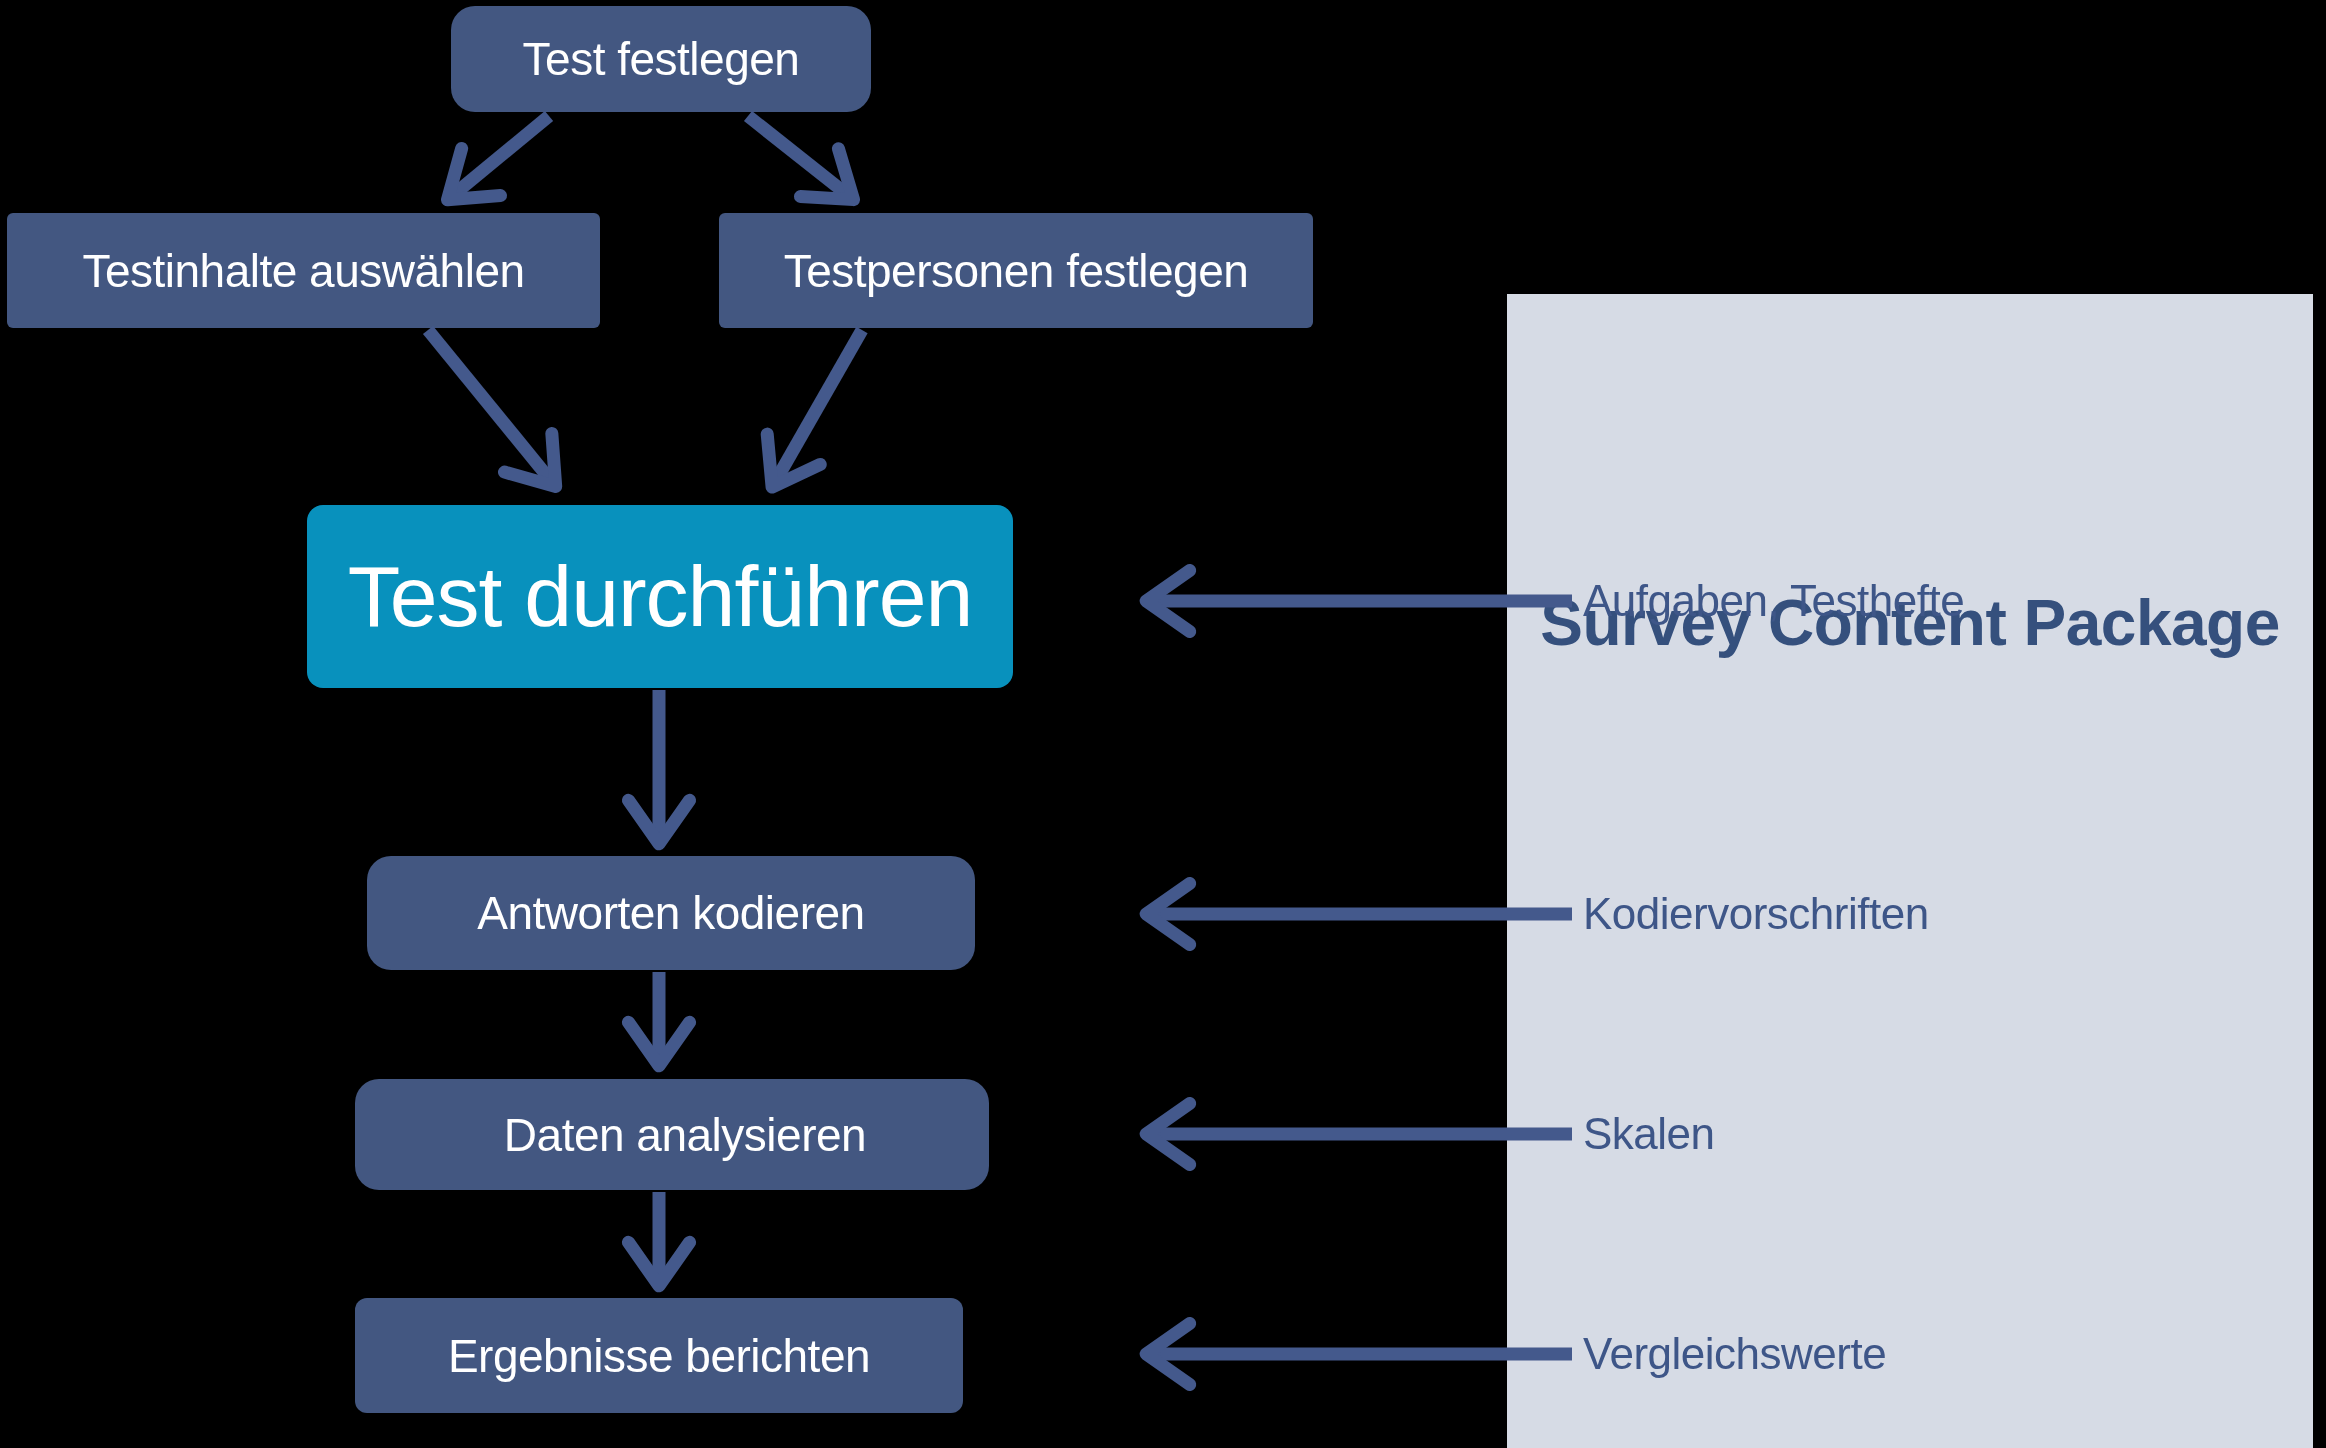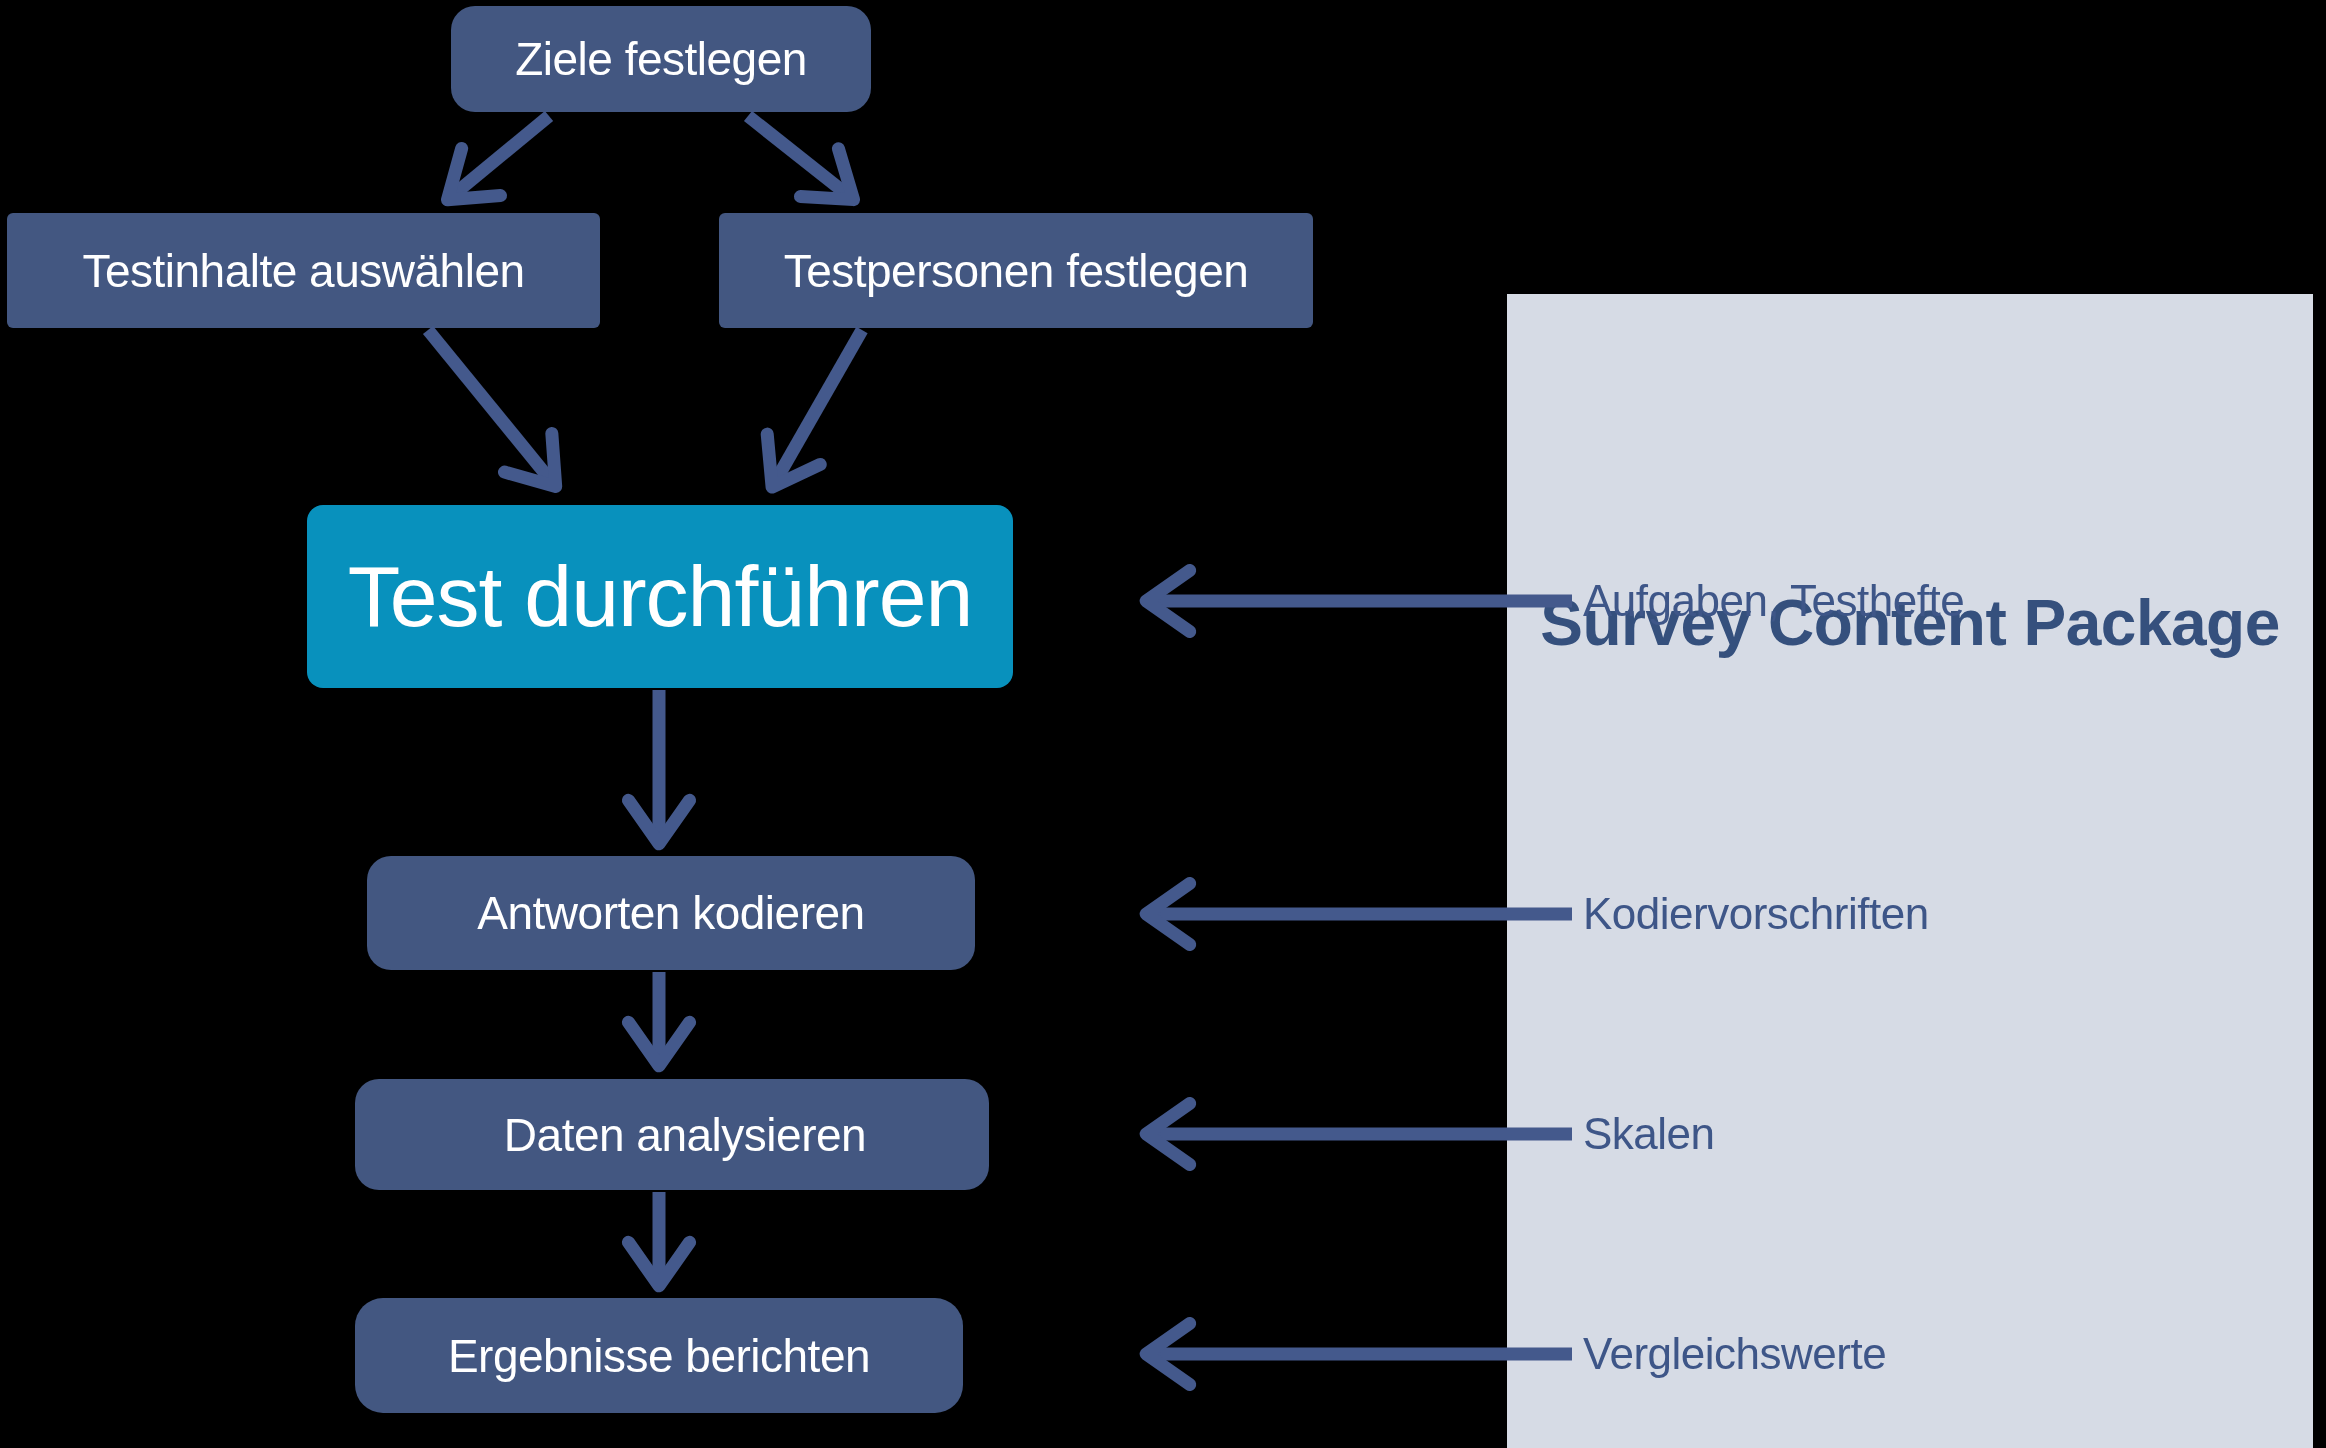--- a/index.html
+++ b/index.html
@@ -25,21 +25,21 @@
   .node-testinhalte{left:7px;   top:213px;  width:593px; height:115px;}
   .node-testpersonen{left:719px;top:213px;  width:594px; height:115px;}
   .node-test-durchfuehren{
     left:307px; top:505px; width:706px; height:183px;
     background:var(--accent-fill,#0891bd);
     border-radius:16px;
     font-size:86px; letter-spacing:-1px;
   }
   .node-antworten  {left:355px; top:856px;  width:608px; height:114px; border-radius:24px;margin-left:12px;}
   .node-daten      {left:355px; top:1079px; width:608px; height:111px; border-radius:24px;padding-left:26px;}
-  .node-ergebnisse {left:355px; top:1298px; width:608px; height:115px; border-radius:28px;justify-content:center;}
+  .node-ergebnisse {left:355px; top:1298px; width:608px; height:115px; border-radius:12px;justify-content:center;}
 
   
   #arrows{position:absolute;left:0;top:0;width:2326px;height:1448px;pointer-events:none;}
 
   
   .panel{
     position:absolute;
     left:1507px; top:294px; width:806px; height:1154px;
     background:var(--panel-fill,#d6dbe5);
   }
@@ -67,21 +67,21 @@
   .panel-item-1{top:585px;}   
   .panel-item-2{top:805px;}   
   .panel-item-3{top:1025px;}  
 </style>
 </head>
 <body>
 
 <div id="screen">
 
   <div class="node node-ziele">
-    <span>Ziele festlegen</span>
+    <span>Test festlegen</span>
   </div>
   <div class="node node-testinhalte">
     <span>Testinhalte auswählen</span>
   </div>
   <div class="node node-testpersonen">
     <span>Testpersonen festlegen</span>
   </div>
   <div class="node node-test-durchfuehren">
     <span>Test durchführen</span>
   </div>

